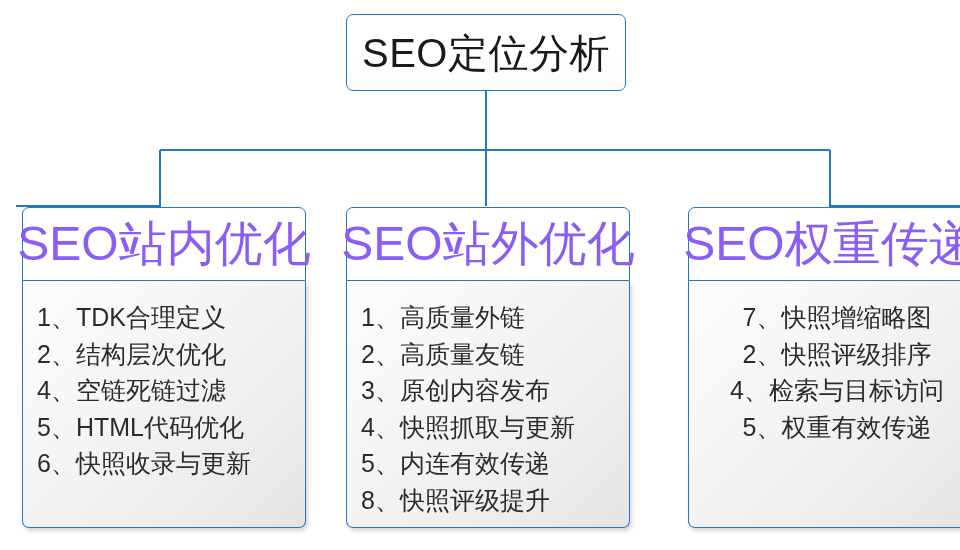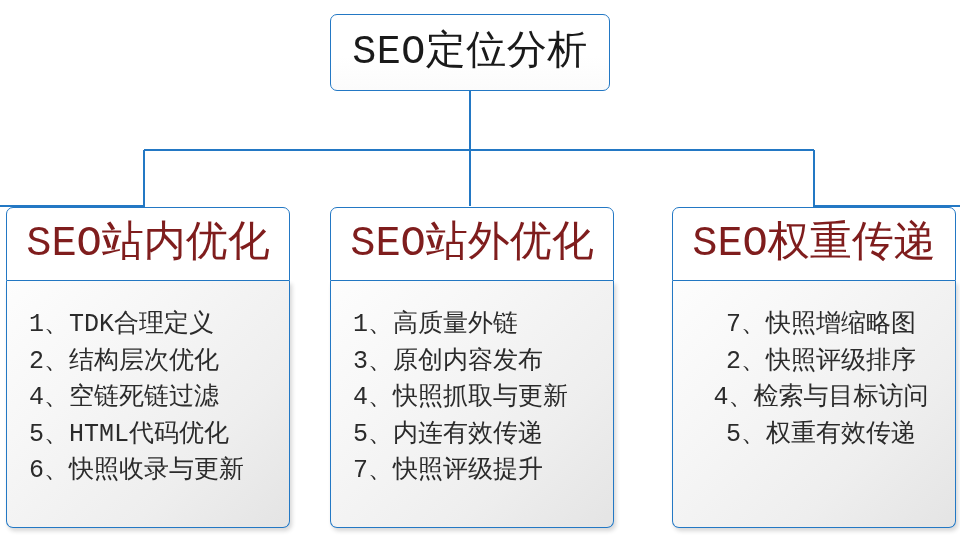--- a/index.html
+++ b/index.html
@@ -11,25 +11,24 @@
   body {
     width: 960px;
     height: 550px;
     overflow: hidden;
     font-family: "Liberation Sans", "DejaVu Sans", sans-serif;
     position: relative;
   }
 
   #diagram {
     position: absolute;
-    left: 0;
+    left: 16px;
     top: 0;
     width: 816px;
     height: 550px;
-    font-family: Liberation Mono, monospace;
   }
 
   
   #connectors {
     position: absolute;
     left: 0;
     top: 0;
     width: 960px;
     height: 550px;
     pointer-events: none;
@@ -67,38 +66,38 @@
     box-sizing: border-box;
     height: 74px;
     border: 1.4px solid #2378c4;
     border-radius: 7px 7px 0 0;
     background: #ffffff;
     display: flex;
     align-items: center;
     justify-content: center;
   }
   .branch-head-title {
-    font-size: 42px;
+    font-size: 48px;
     line-height: 1;
-    color: #7f1d1d;
+    color: #8b5cf6;
     white-space: nowrap;
   }
   .branch-body {
     box-sizing: border-box;
     border: 1.4px solid #2378c4;
     border-top: none;
     border-radius: 0 0 7px 7px;
     background: linear-gradient(135deg, #fdfdfd 0%, #f7f7f7 30%, #eeeeee 70%, #e4e4e4 100%);
     box-shadow: 2px 3px 4px rgba(0,0,0,0.16);
     height: 247px;
     padding: 18px 0 0 0;
   }
   .item-list {
     list-style: none;
-    margin: 8px;
+    margin: 0;
     padding: 0 0 0 14px;
   }
   .item-list li {
     font-size: 25px;
     line-height: 36.5px;
     color: #2b2b2b;
     white-space: nowrap;
   }
 
   
@@ -149,24 +148,25 @@
     </div>
   </div>
 
   <div class="branch" id="branch-1">
     <div class="branch-head">
       <div class="branch-head-title">SEO站外优化</div>
     </div>
     <div class="branch-body">
       <ul class="item-list">
         <li>1、高质量外链</li>
+        <li>2、高质量友链</li>
         <li>3、原创内容发布</li>
         <li>4、快照抓取与更新</li>
         <li>5、内连有效传递</li>
-        <li>7、快照评级提升</li>
+        <li>8、快照评级提升</li>
       </ul>
     </div>
   </div>
 
   <div class="branch" id="branch-2">
     <div class="branch-head">
       <div class="branch-head-title">SEO权重传递</div>
     </div>
     <div class="branch-body">
       <ul class="item-list">

